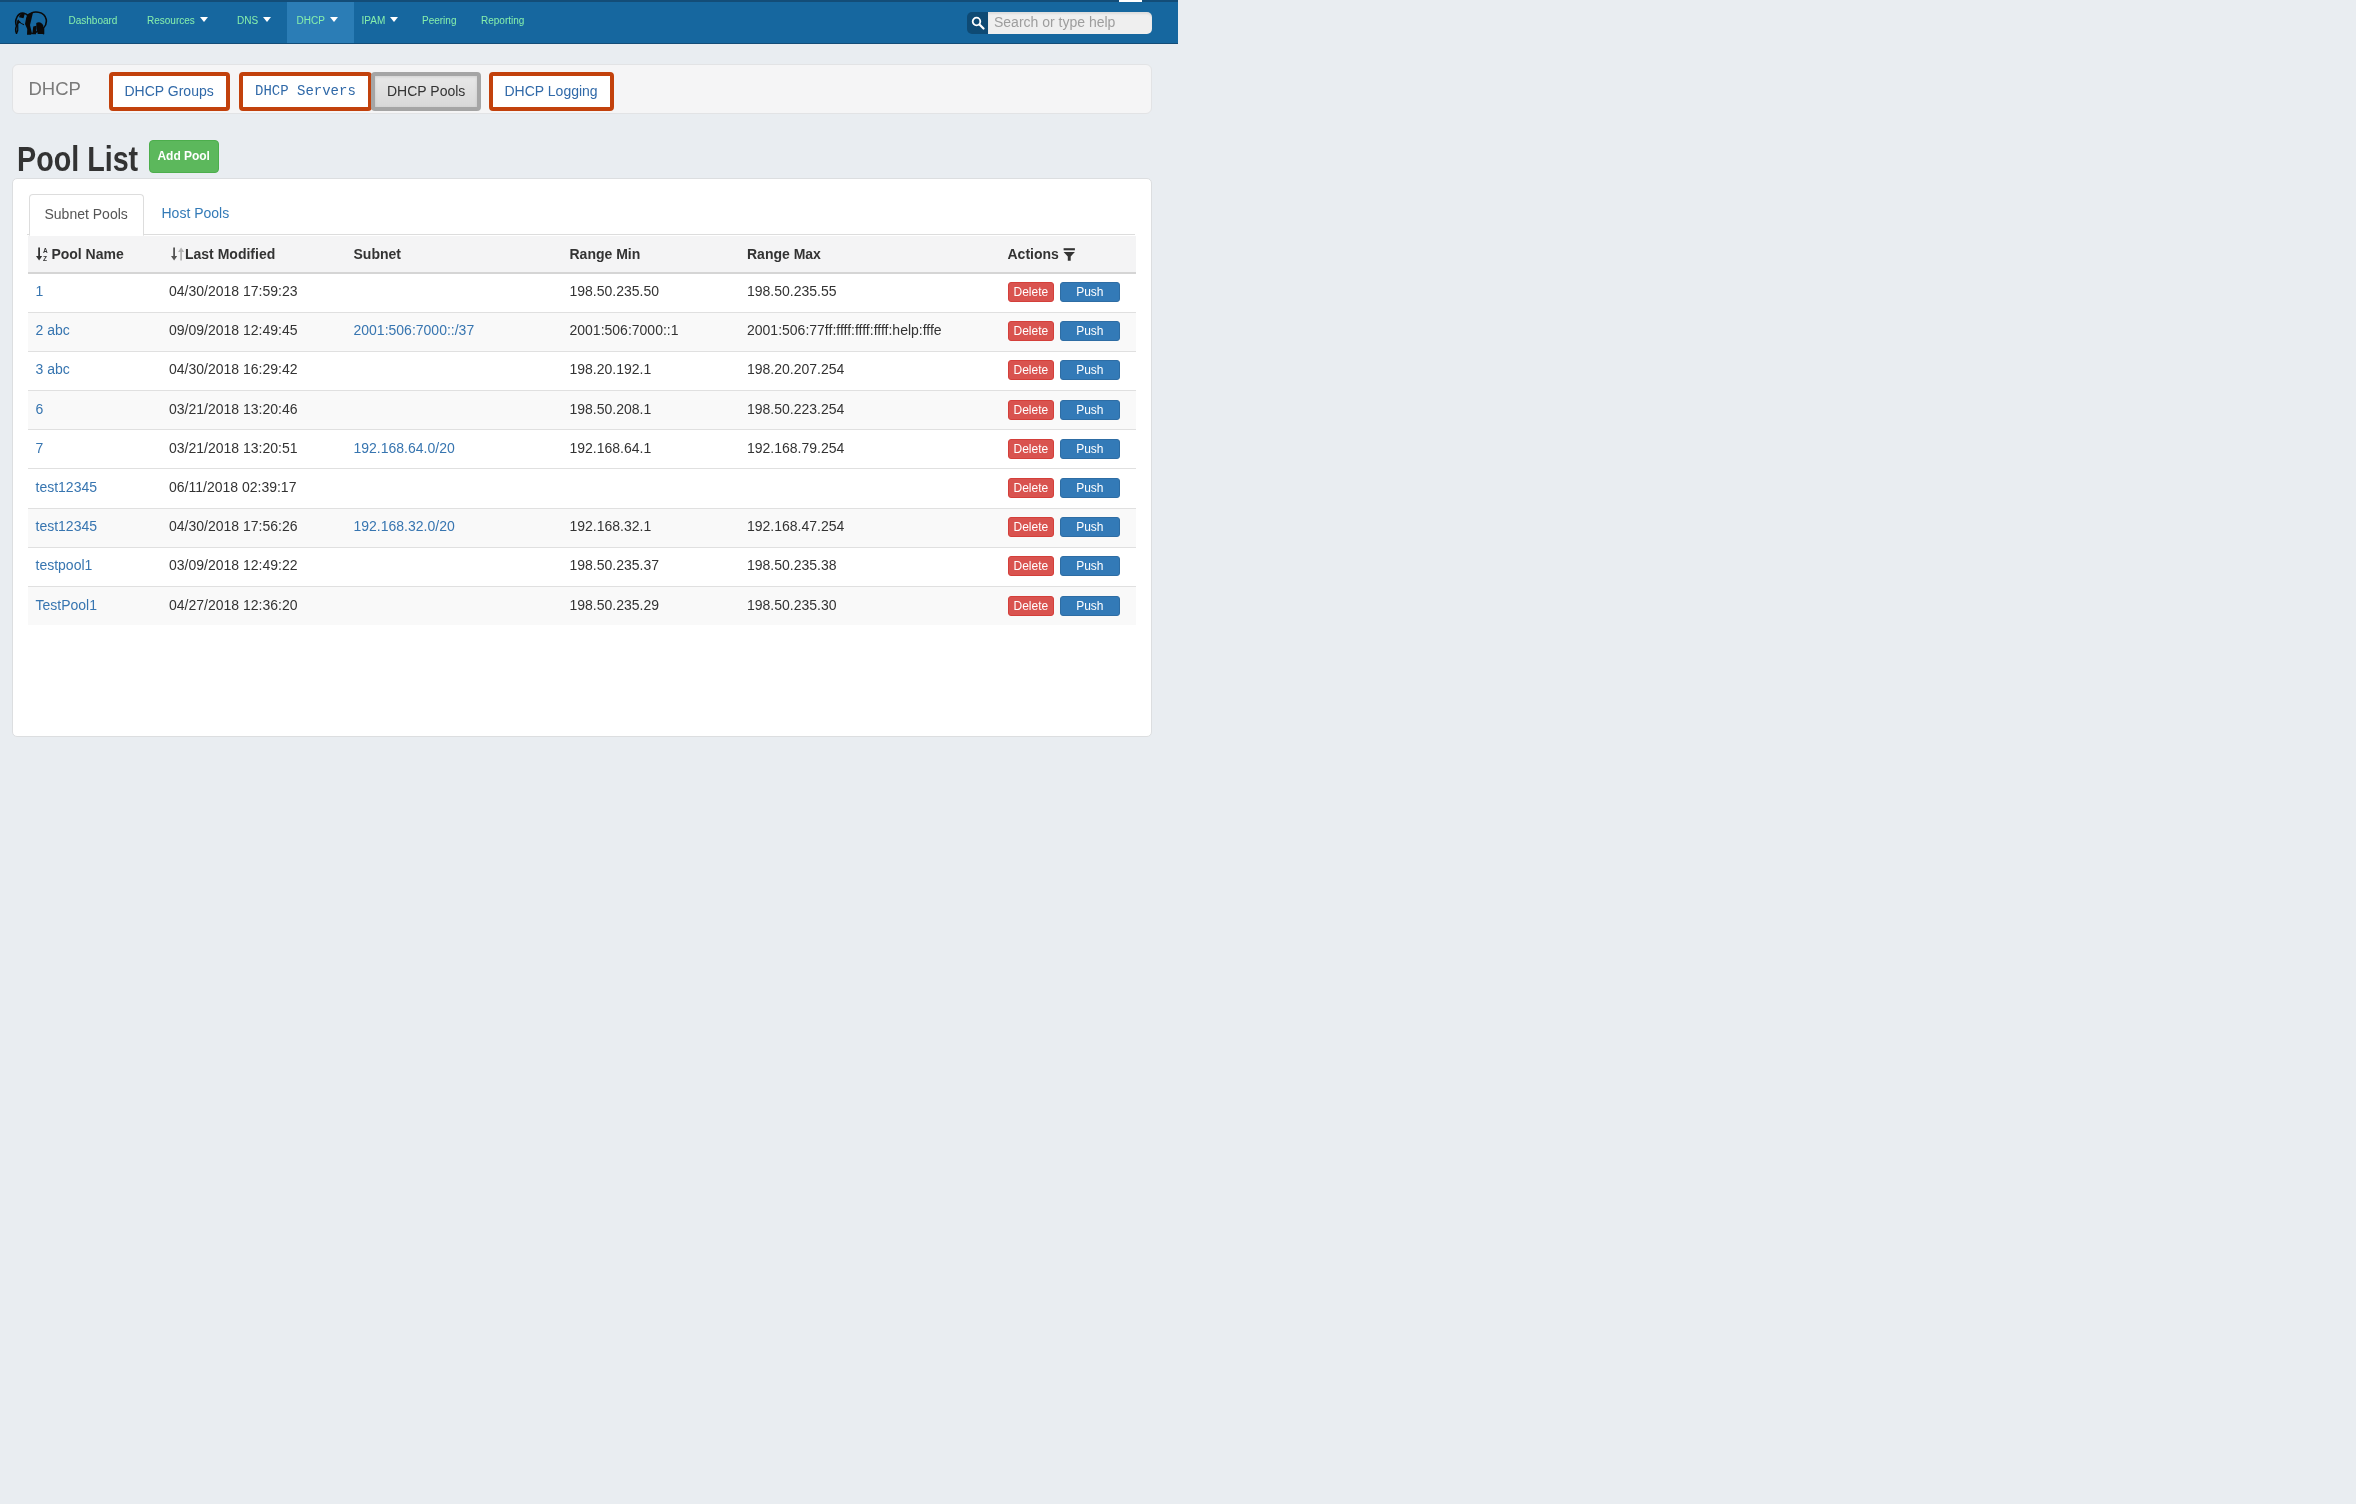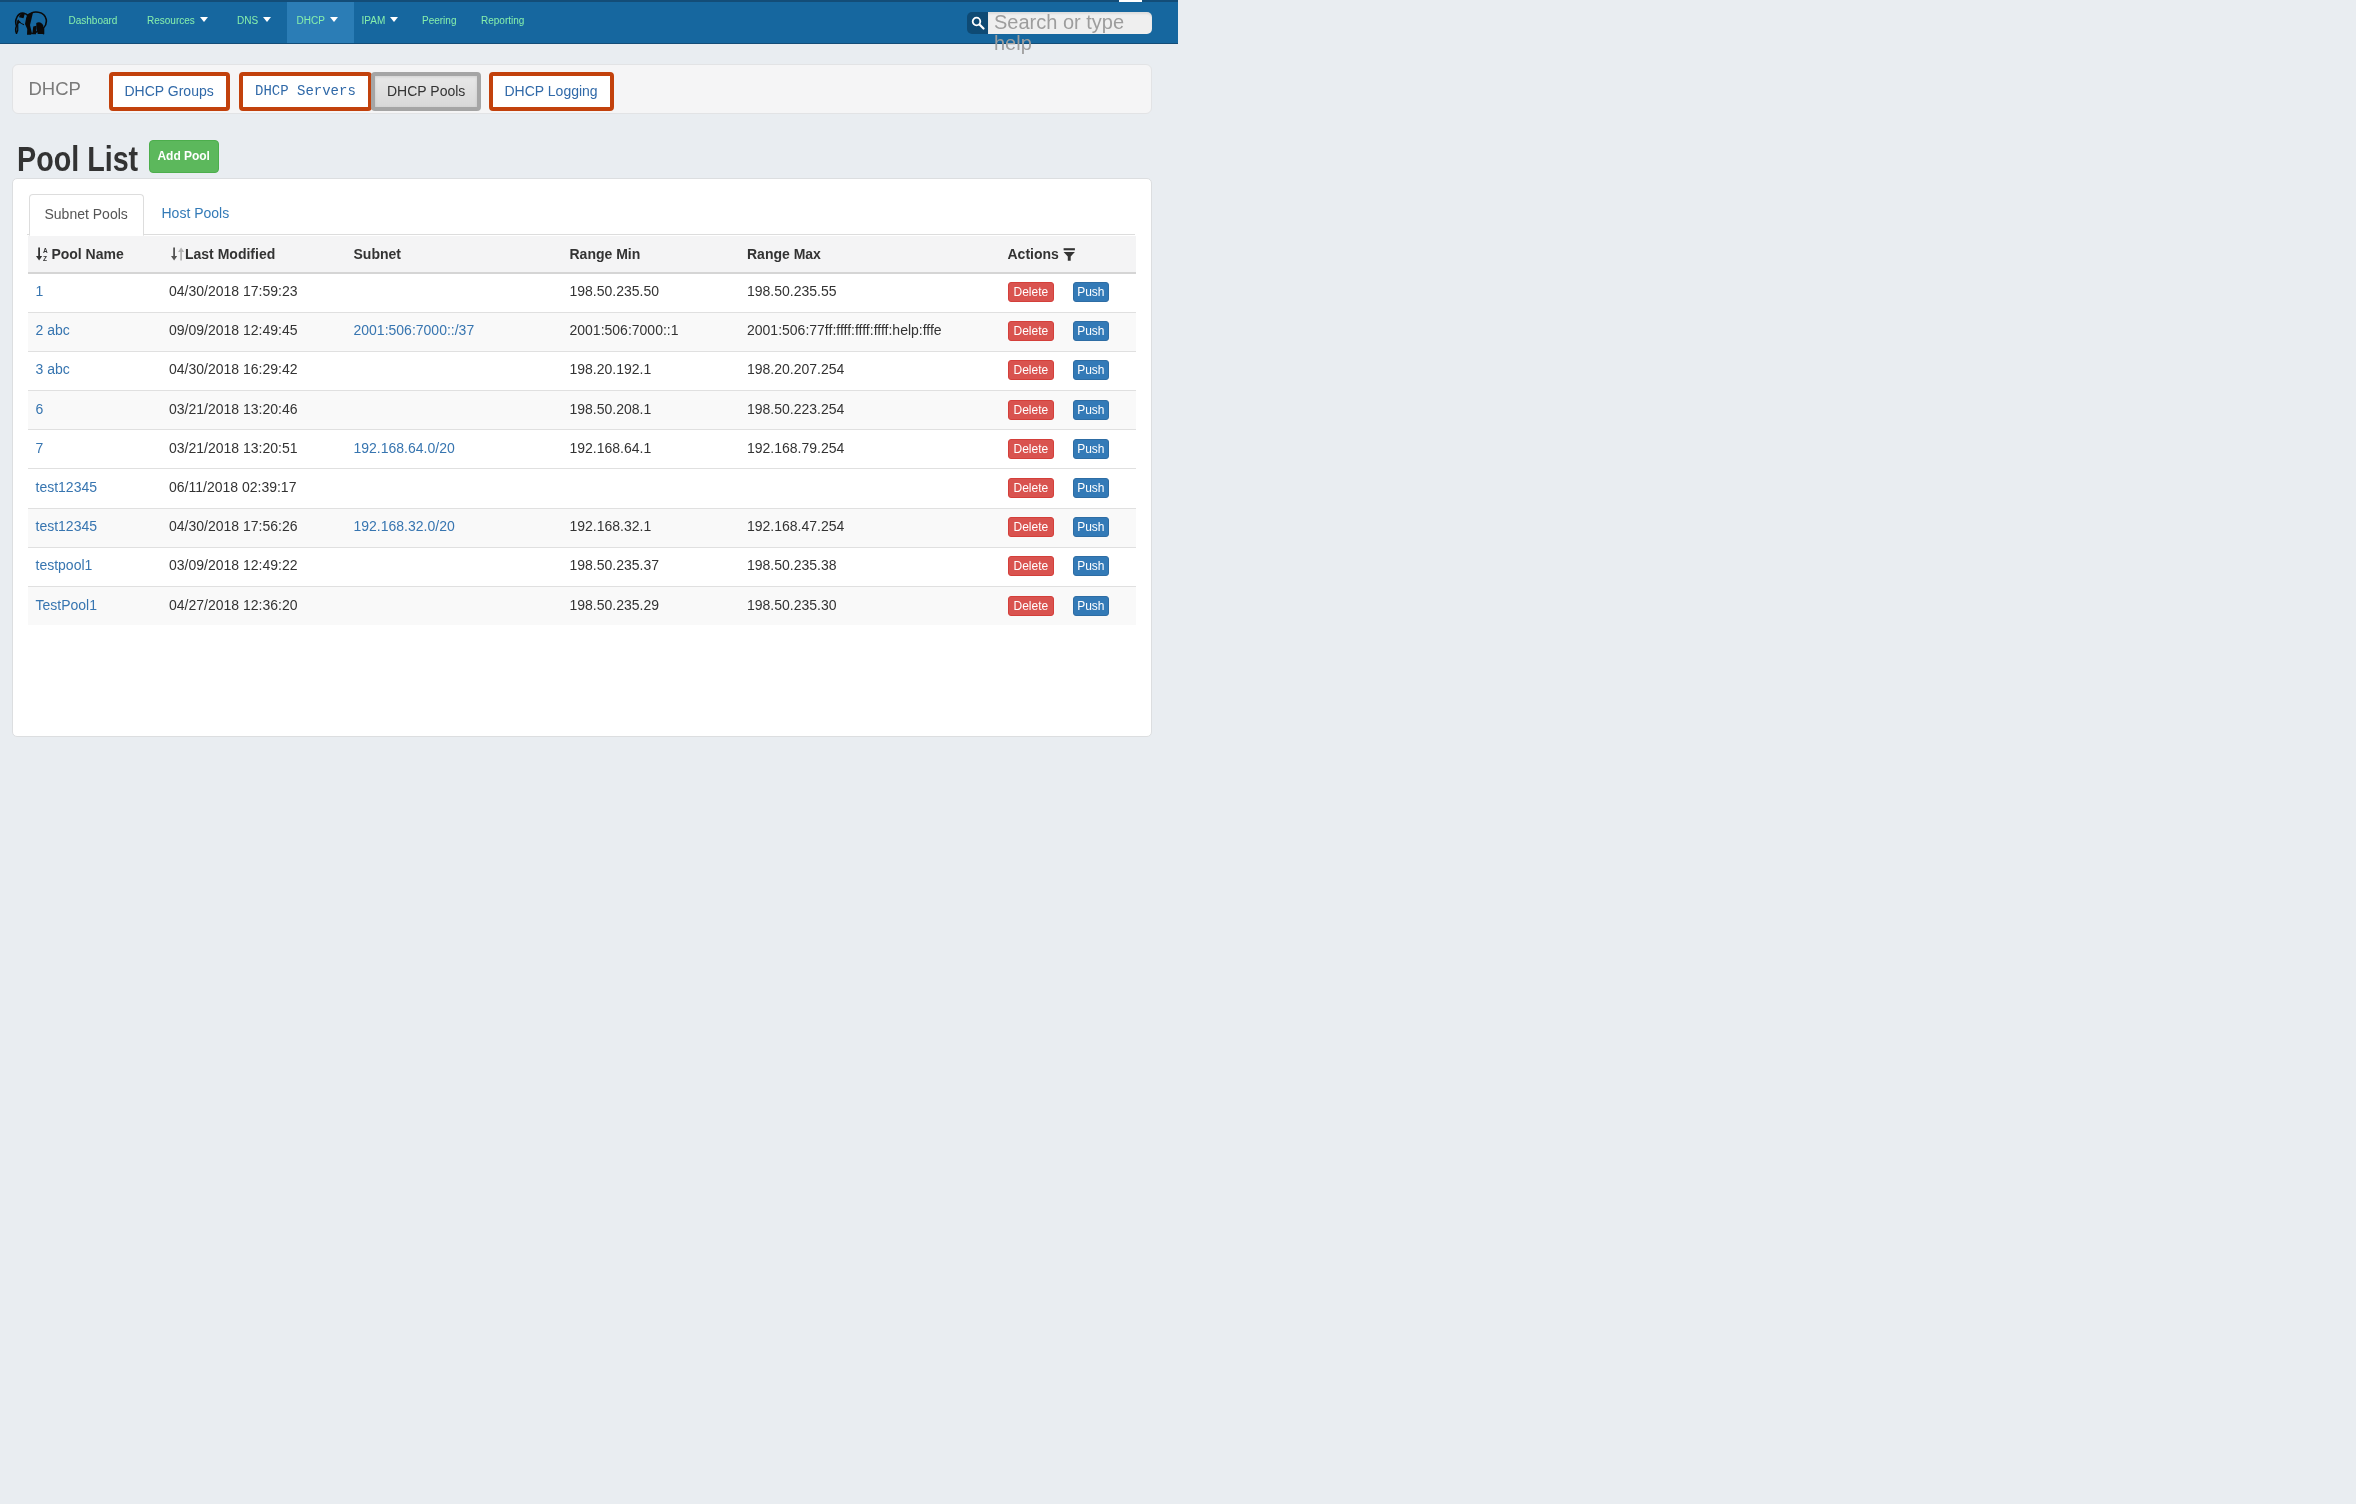--- a/index.html
+++ b/index.html
@@ -14,21 +14,21 @@
   font-size:10px; white-space:nowrap; }
 .caret { display:inline-block; width:0; height:0; border-left:4.5px solid transparent;
   border-right:4.5px solid transparent; border-top:5px solid #fff; margin-left:5px; vertical-align:2px; }
 .dhcp-active { position:absolute; left:286.5px; top:0; width:67px; height:40.5px; background:#2b7db6; }
 .logo { position:absolute; left:14px; top:9px; }
 .search-wrap { position:absolute; left:967px; top:10px; height:22px; }
 .search-icon { position:absolute; left:0; top:0; width:21px; height:22px; background:#0e4a74;
   border-radius:5px 0 0 5px; }
 .search-input { position:absolute; left:21px; top:0; width:163.5px; height:22px; background:#efefef;
   border-radius:0 5px 5px 0; box-shadow:inset 0 2px 2px rgba(0,0,0,.08); }
-.search-ph { position:absolute; left:6px; top:0; line-height:21px; font-size:20px; color:#9d9d9d; }
+.search-ph { position:absolute; left:6px; top:0; line-height:21px; font-size:14px; color:#9d9d9d; }
 .white-chip { position:absolute; left:1118.5px; top:-2px; width:23px; height:1.8px; background:#fff; }
 
 
 .panel-dhcp { position:absolute; left:12px; top:63.5px; width:1137.5px; height:48px;
   background:#f5f5f6; border:1px solid #e2e3e5; border-radius:6px; }
 .panel-dhcp .label { position:absolute; left:15.5px; top:0; height:48px; line-height:48px;
   font-size:18.5px; color:#7a7a7a; }
 .pbtn { position:absolute; top:7.5px; height:31px; line-height:31px; background:#fff;
   border:4px solid #c2410c; border-radius:4px; color:#3069a8; font-size:14px; padding:0 12px;
   white-space:nowrap; }
@@ -57,22 +57,22 @@
 table.grid th { text-align:left; font-weight:700; background:#f4f4f5; padding:8px 0 8px 8px;
   border-bottom:2px solid #d5d5d5; font-size:14px; line-height:20px; height:20px; }
 table.grid td { padding:6.6px 0 9.6px 8px; border-top:1px solid #e0e0e0; height:22px; line-height:22px;
   white-space:nowrap; overflow:hidden; }
 table.grid tr.odd td { background:#fff; }
 table.grid tr.even td { background:#f9f9f9; }
 table.grid tr:first-child td { border-top:none; }
 table.grid a { color:#3775b0; }
 .btn-del { display:inline-block; vertical-align:top; margin-top:2px; height:16px; line-height:16px; padding:1px 5px; background:#d9534f;
   border:1px solid #d43f3a; border-radius:3px; color:#fff; font-size:12px; }
-.btn-push { display:inline-block; vertical-align:top; margin-top:2px; height:16px; line-height:16px; padding:1px 3px; background:#337ab7;
-  border:1px solid #2e6da4; border-radius:3px; color:#fff; font-size:12px; margin-left:19px; }
+.btn-push { display:inline-block; vertical-align:top; margin-top:2px; height:16px; line-height:16px; padding:1px 15px; background:#337ab7;
+  border:1px solid #2e6da4; border-radius:3px; color:#fff; font-size:12px; margin-left:6px; }
 .icon { display:inline-block; vertical-align:-2px; }
 </style>
 </head>
 <body>
 
 <div class="navbar">
   <div class="dhcp-active"></div>
   <svg class="logo" width="35" height="25" viewBox="0 0 70 50">
     <path d="M5 44.5 C3 40, 3 34.5, 5 30 C3 24.5, 3.5 17, 5.5 13 C8.5 6.5, 14 3.5, 20 4.5 C23.5 5.2, 26 7, 27.5 9 C33 3.5, 42 1, 49 2.5 C57 4, 63 9, 64.5 17 C65.5 24, 63 30, 59 34 L59 45.5" fill="none" stroke="#0a0a0a" stroke-width="3.2" stroke-linecap="round"></path>
     <path d="M5 44.5 C7.5 41.5, 8.2 37, 7.5 32.5 C6.8 28, 7 22, 8.5 18.5" fill="none" stroke="#0a0a0a" stroke-width="2.6" stroke-linecap="round"></path>

